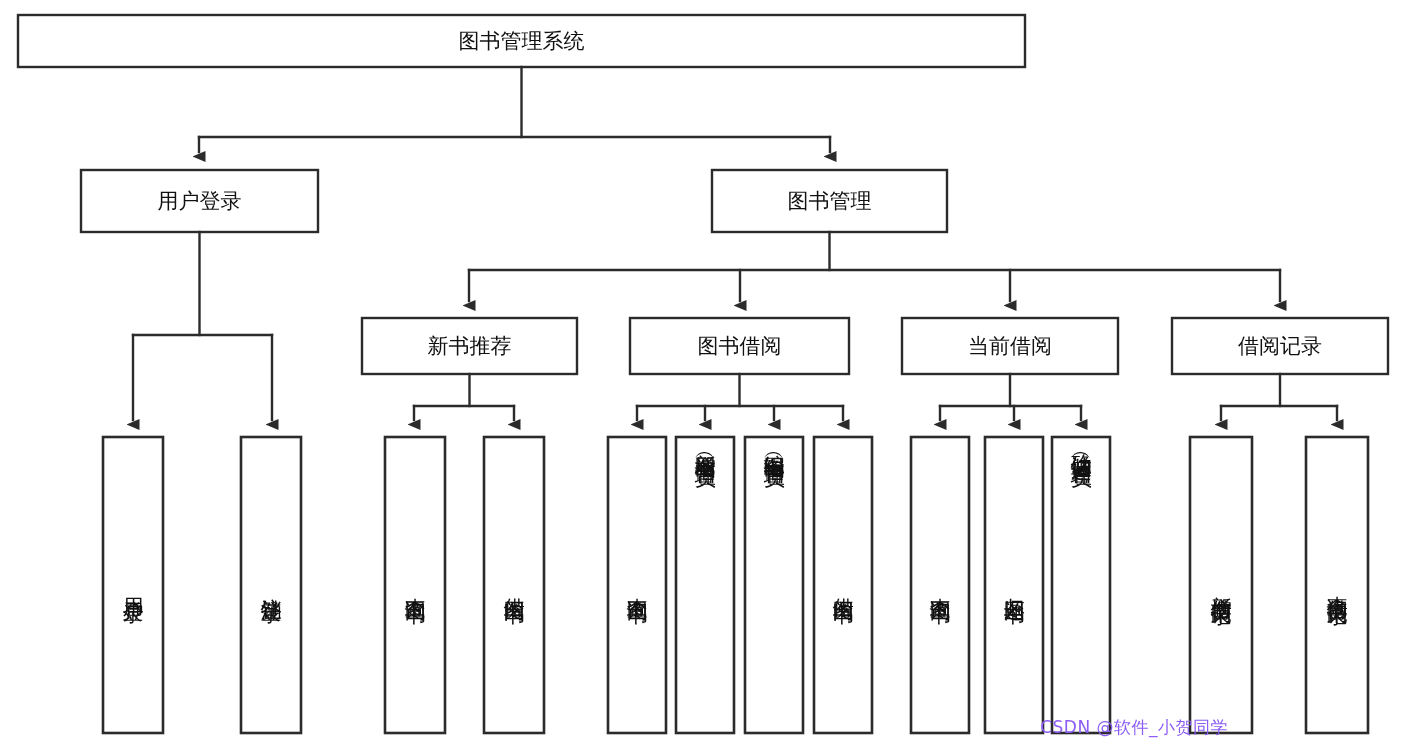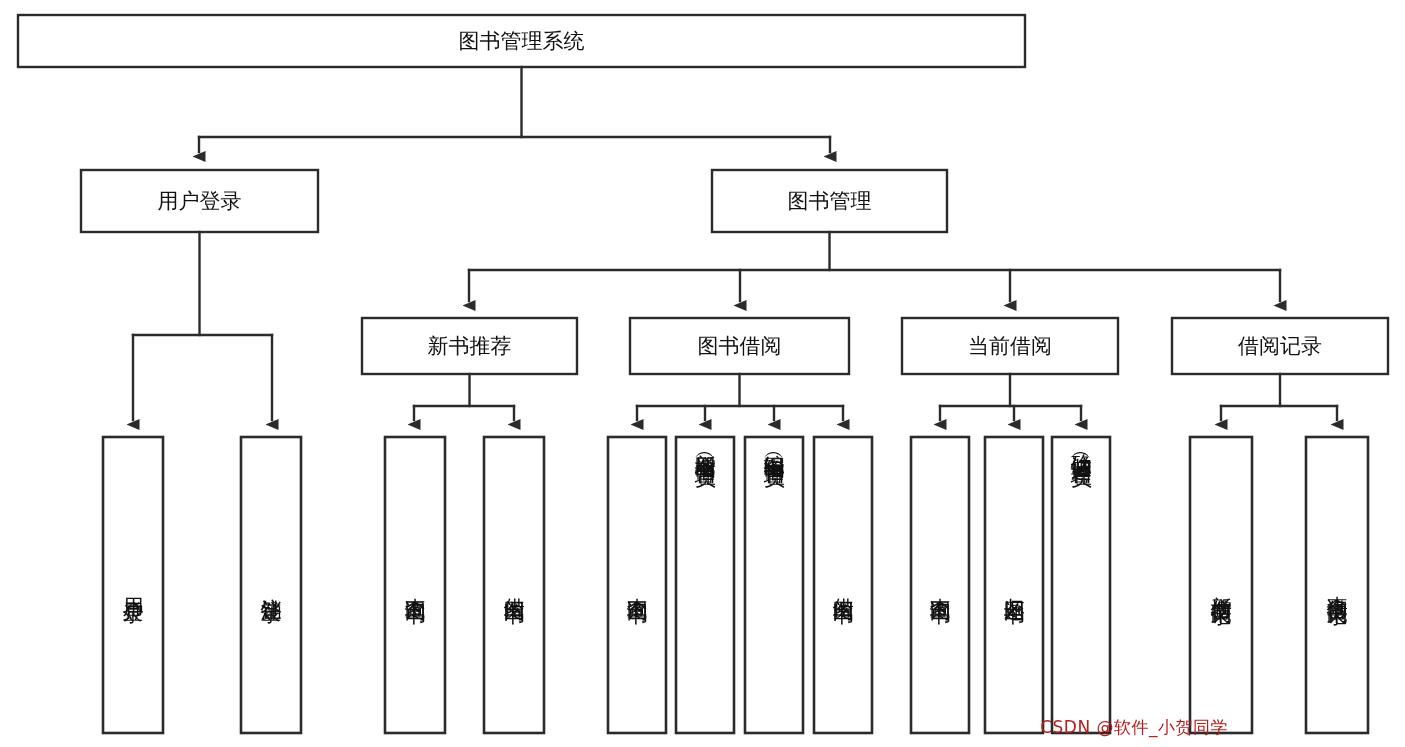--- a/index.html
+++ b/index.html
@@ -72,21 +72,21 @@
     color: #111111;
     white-space: nowrap;
     text-align: center;
   }
   .watermark {
     position: absolute;
     right: 8px;
     bottom: 8px;
     font-family: "DejaVu Sans", "Liberation Sans", sans-serif;
     font-size: 17px;
-    color: #b91c1c;
+    color: #8b5cf6;
     letter-spacing: 0.5px;
     white-space: nowrap;
   }
 </style>
 </head>
 <body>
 
 <div id="diagram-root">
 
   <svg id="tree-svg" viewBox="0 0 1405 747">

